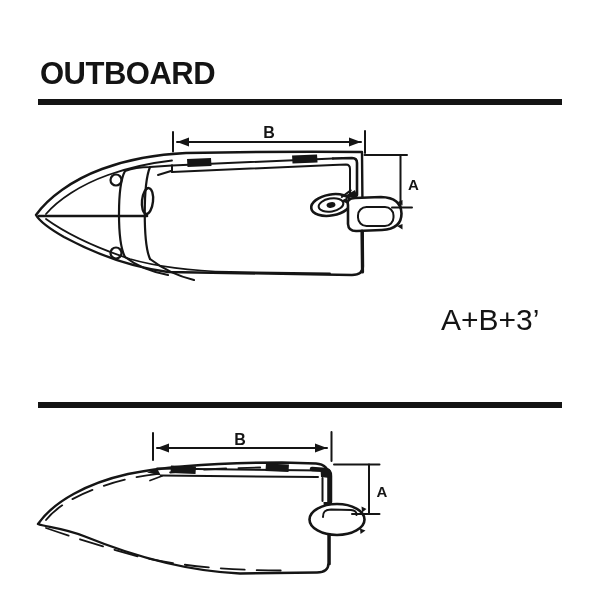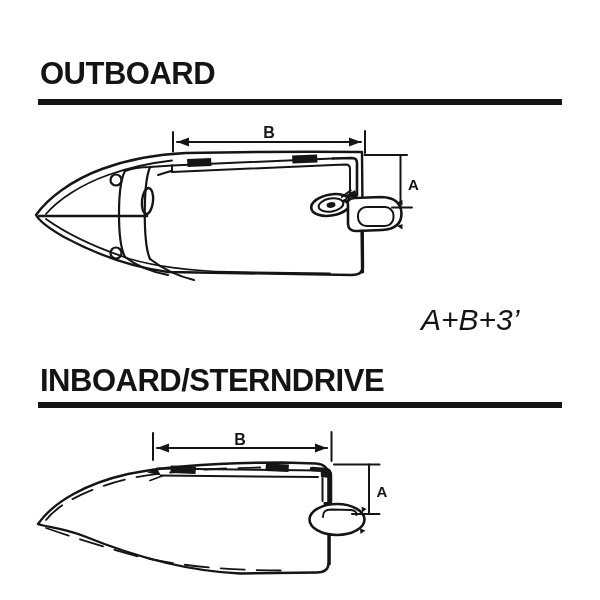--- a/index.html
+++ b/index.html
@@ -16,21 +16,21 @@
   .rule{position:absolute;left:38px;width:524px;height:5.5px;background:#141414;}
   .rule.r-outboard{top:71px;}
   .rule.r-inboard{top:374px;}
   .diagram-svg{position:absolute;}
   .svg-outboard{left:25px;top:92px;}
   .svg-inboard{left:28px;top:398px;}
   .formula{
     position:absolute;font-size:30px;line-height:34.5px;
     white-space:pre;color:#141414;
   }
-  .formula.f-outboard{left:421px;top:206px;font-style:italic;}
+  .formula.f-outboard{left:441px;top:206px;}
   .formula.f-inboard{left:450px;top:521px;}
   svg text{
     font-family:"Liberation Sans",sans-serif;fill:#151515;font-weight:600;
   }
   svg .ln{stroke:#151515;fill:none;stroke-linecap:round;stroke-linejoin:round;}
   svg .fl{fill:#151515;stroke:none;}
   svg .hull{fill:#ffffff;stroke:#151515;stroke-linejoin:round;}
 </style>
 </head>
 <body>
@@ -110,21 +110,20 @@
       <path class="ln" stroke-width="2" d="M 400.5 127 L 400.5 179.5"></path>
       <path class="ln" stroke-width="2" d="M 392 179.5 L 412 179.5"></path>
       <text x="408" y="162" font-size="15">A</text>
     </g>
   </svg>
 
   <div class="formula f-outboard">
     <div>A+B+3’</div>
   </div>
 
-  <div class="heading h-inboard">INBOARD/STERNDRIVE</div>
   <div class="rule r-inboard"></div>
 
   <svg class="diagram-svg svg-inboard" width="400" height="158" viewBox="28 398 400 158">
 
     <g>
       <path class="hull" stroke-width="2.4" d="M 38 496
            C 54 473, 88 455, 128 446
            C 168 438, 228 434.5, 282 434.5
            L 316 435.5
            Q 328.5 436.5, 328.5 448

